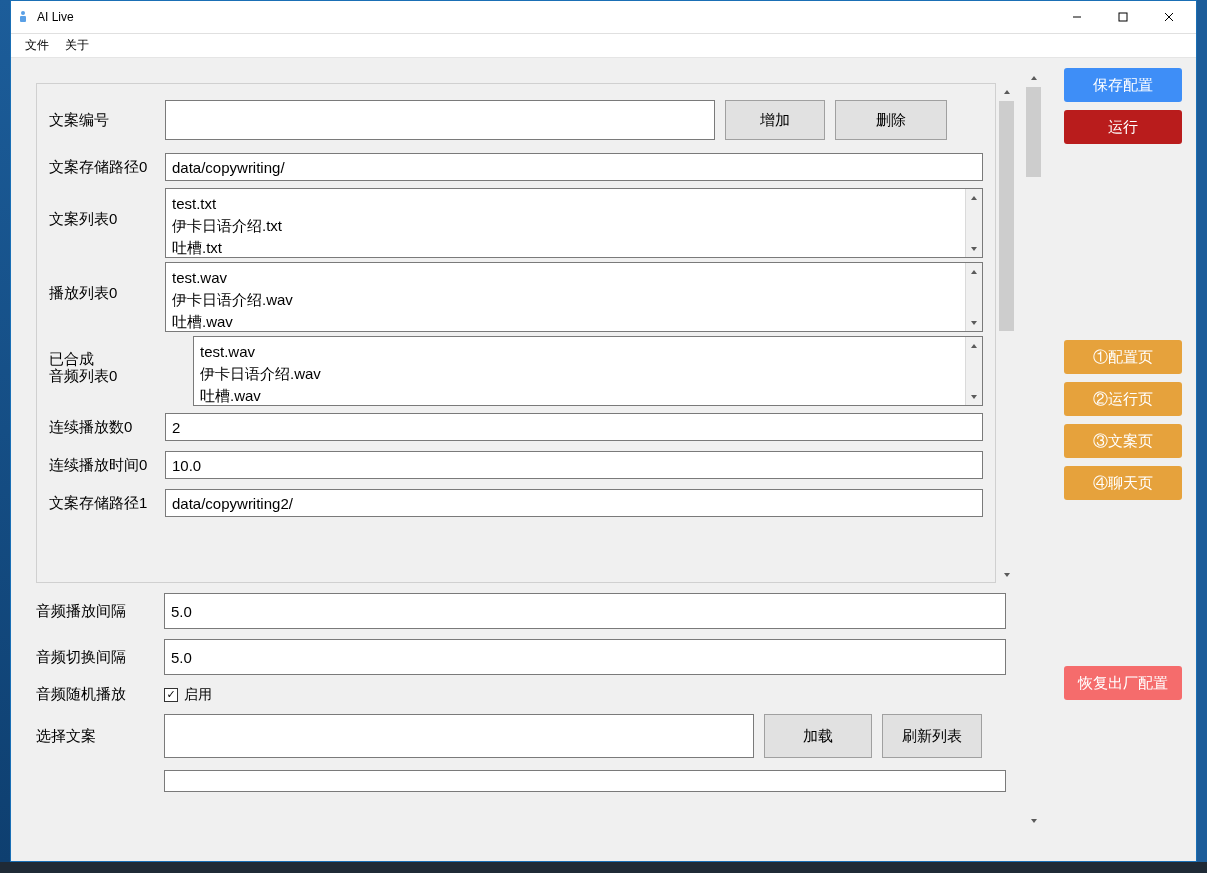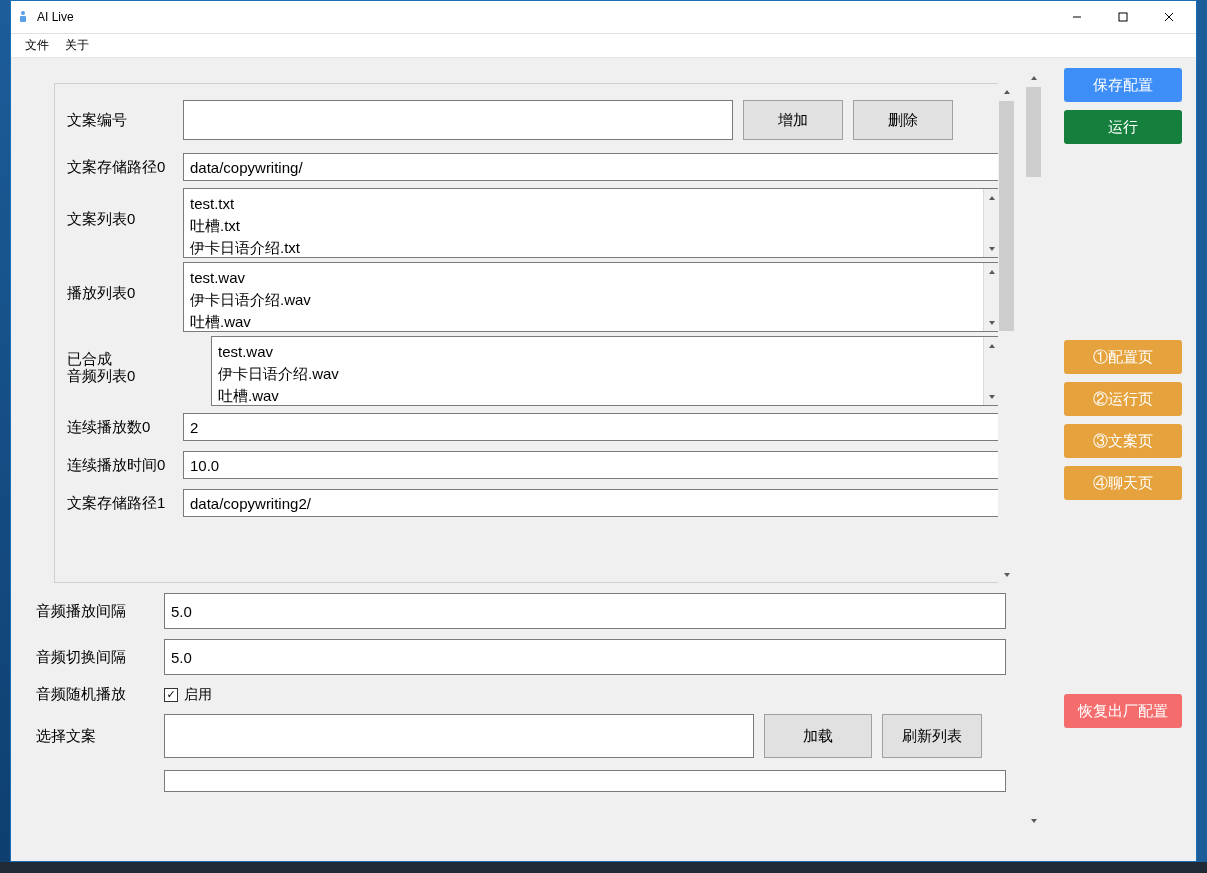--- a/index.html
+++ b/index.html
@@ -24,21 +24,20 @@
     flex: 1; margin: 10px; background: #f0f0f0; position: relative;
     border: 1px solid transparent;
   }
   .scroll-outer {
     width: 1020px; height: 760px; overflow: hidden; position: relative; background: #f0f0f0;
   }
   .group-frame {
     position: absolute; left: 14px; top: 14px; width: 960px; height: 500px;
     border: 1px solid #d0d0d0; background: #f0f0f0; padding: 16px 12px 12px 12px;
     overflow: hidden;
-    margin-left: 18px;
   }
   .row { display: flex; align-items: center; margin-bottom: 4px; min-height: 34px; }
   .row .lbl { width: 116px; flex-shrink: 0; font-size: 15px; color: #000; line-height: 1.2; text-align: left; }
   .row .lbl.two-line { line-height: 1.15; }
   .text-input {
     flex: 1; height: 28px; border: 1px solid #7a7a7a; background: #fff; padding: 2px 6px;
     font-size: 15px; color: #000;
   }
   .text-multi {
     flex: 1; border: 1px solid #7a7a7a; background: #fff; padding: 4px 6px; position: relative;
@@ -71,23 +70,23 @@
   .chk { width:14px;height:14px;border:1px solid #333; display:inline-flex;align-items:center;justify-content:center;background:#fff;margin-right:6px;}
   .chk::after{content:"✓";font-size:11px;color:#000;line-height:1;}
   .sidebar {
     width: 140px; padding: 10px 8px; display: flex; flex-direction: column; gap: 8px;
   }
   .sbtn {
     width: 118px; height: 34px; border-radius: 3px; display: flex; align-items: center; justify-content: center;
     font-size: 15px; color: #fff; cursor: default;
   }
   .sbtn.blue   { background: #3e8ef7; }
-  .sbtn.green  { background: #15803d; }
+  .sbtn.green  { background: #b91c1c; }
   .sbtn.orange { background: #e6a23c; }
-  .sbtn.red    { background: #f56c6c; margin-top: 28px; }
+  .sbtn.red    { background: #f56c6c; }
   .side-gap-small { height: 180px; }
   .side-gap-large { height: 150px; }
   .taskbar { position: absolute; left: 0; bottom: 0; width: 1207px; height: 11px; background: #1f2a36; }
   .desktop-edge { position:absolute; right:1197px; top:0; width:10px; height:862px; background: linear-gradient(#1c5d9a,#0e3f70);}
   .right-edge { position:absolute; left:1197px; top:0; width:10px; height:862px; background:#1c5d9a;}
 </style>
 </head>
 <body>
 
 <div class="desktop-edge"></div>
@@ -132,35 +131,35 @@
   <div class="content">
     <div class="main-panel">
       <div class="scroll-outer">
 
         <div class="group-frame">
 
           <div class="row first" style="margin-bottom:10px;">
             <div class="lbl">文案编号</div>
             <input class="text-input" style="height: 40px; width: 550px; flex: 0 0 550px;" value="">
             <div class="btn-gray" style="width:100px;">增加</div>
-            <div class="btn-gray" style="width:100px;">删除</div>
+            <div class="btn-gray" style="width:112px;">删除</div>
           </div>
 
           <div class="row">
             <div class="lbl">文案存储路径0</div>
             <input class="text-input" value="data/copywriting/" style="">
           </div>
 
 
           <div class="row" style="align-items:flex-start;">
             <div class="lbl" style="padding-top:22px;">文案列表0</div>
             <div class="text-multi" style="height:70px;">
               <div class="mline">test.txt</div>
+              <div class="mline">伊卡日语介绍.txt</div>
               <div class="mline">吐槽.txt</div>
-              <div class="mline">伊卡日语介绍.txt</div>
               <div class="inner-scroll">
                 <div class="arr">
                     <svg viewBox="0 0 8 8">
                       <path d="M4 2 L7 6 L1 6 Z" fill="#5a5a5a"></path>
                     </svg>
                   </div>
                 <div class="arr">
                     <svg viewBox="0 0 8 8">
                       <path d="M4 6 L1 2 L7 2 Z" fill="#5a5a5a"></path>
                     </svg>

